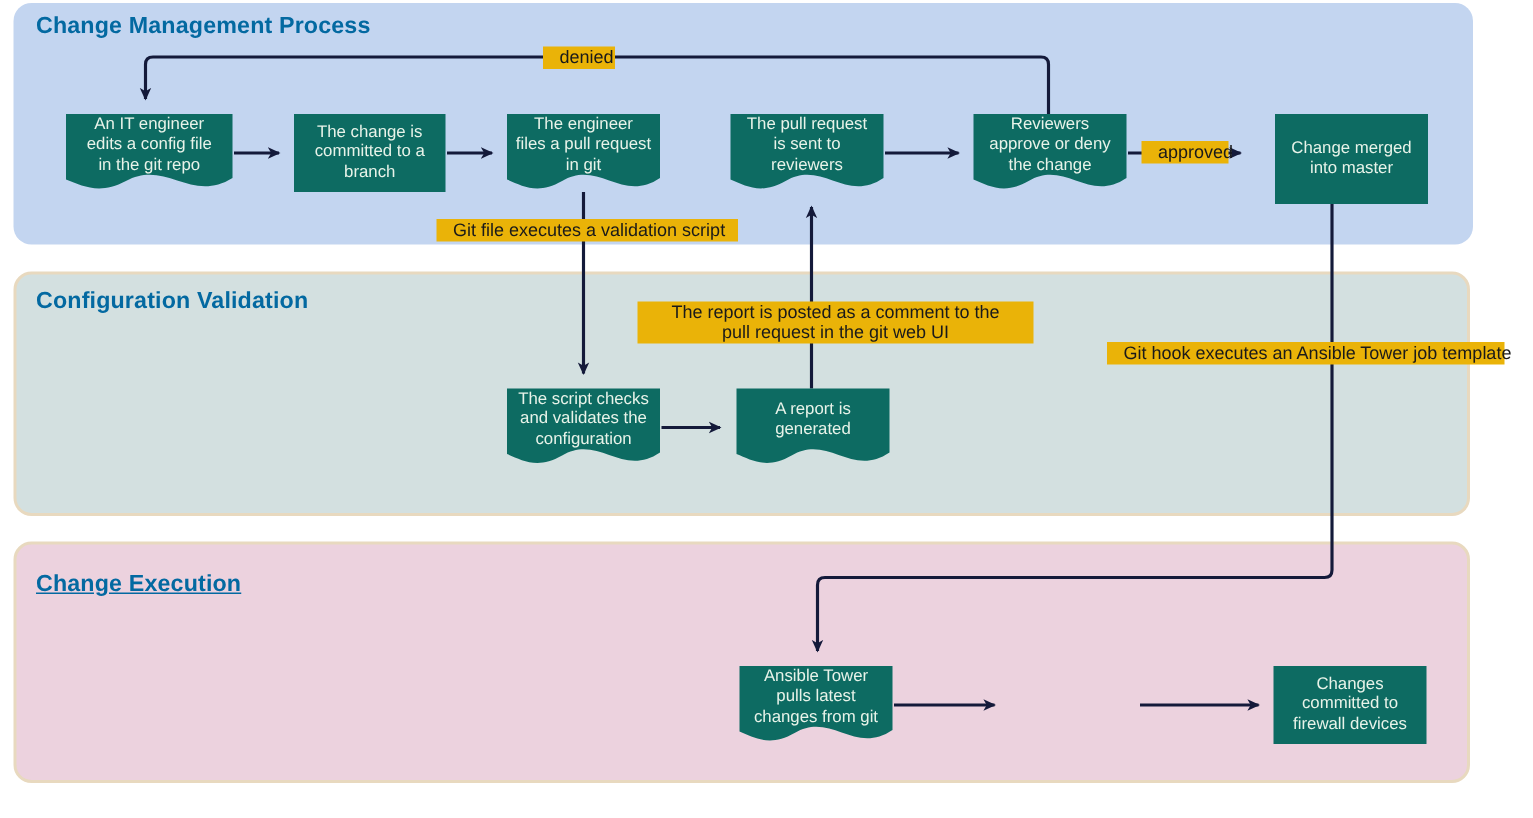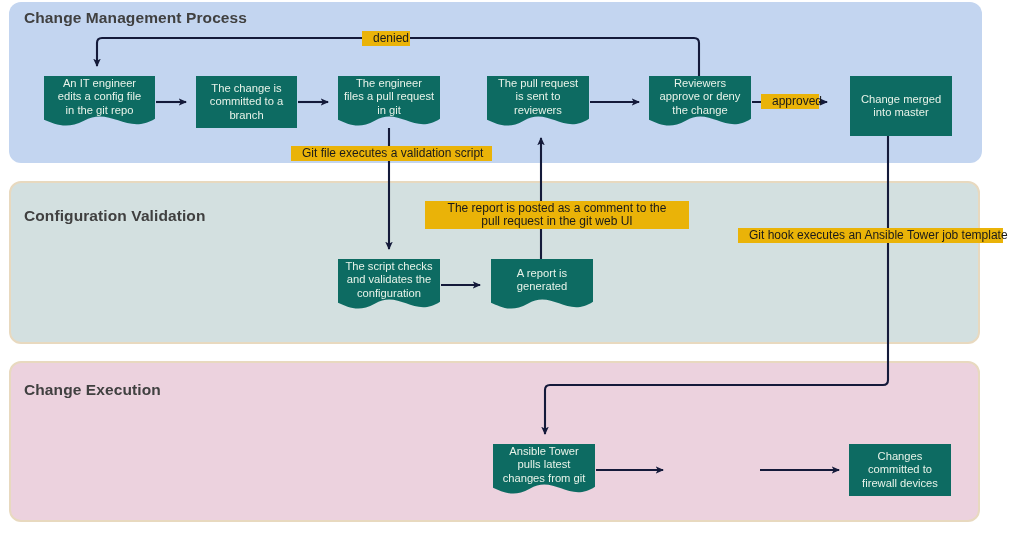--- a/index.html
+++ b/index.html
@@ -10,21 +10,21 @@
     overflow:hidden;
     position:relative;
   }
   #diagram{position:absolute;inset:0;width:1022px;height:545px;}
 
   .band{position:absolute;border-radius:12px;box-sizing:border-box;}
   .band-title{
     position:absolute;
     font-weight:bold;
     font-size:15.5px;
-    color:#404040;
+    color:#0369a1;
     letter-spacing:.1px;
     white-space:nowrap;
   }
 
   
   .node{
     position:absolute;
     box-sizing:border-box;
     color:#e8f3e9;
     font-size:11.2px;
@@ -58,24 +58,24 @@
 </style>
 </head>
 <body>
 
 <div id="diagram">
 
   <div class="band" id="band-0" style="left: 9px; top: 2px; width: 973px; height: 161px; background: rgb(195, 213, 240);"></div>
   <div class="band-title" id="band-title-0" style="left: 24px; top: 9px;">Change Management Process</div>
 
   <div class="band" id="band-1" style="left: 9px; top: 181px; width: 971px; height: 163px; background: rgb(211, 224, 224); border: 2px solid rgb(232, 217, 191);"></div>
-  <div class="band-title" id="band-title-1" style="left: 24px; top: 207px;">Configuration Validation</div>
+  <div class="band-title" id="band-title-1" style="left: 24px; top: 192px;">Configuration Validation</div>
 
   <div class="band" id="band-2" style="left: 9px; top: 361px; width: 971px; height: 161px; background: rgb(236, 210, 222); border: 2px solid rgb(232, 217, 191);"></div>
-  <div class="band-title" id="band-title-2" style="left: 24px; top: 381px;">Change Execution</div>
+  <div class="band-title" id="band-title-2" style="left: 24px; top: 381px; text-decoration: underline;">Change Execution</div>
 
   <svg id="connectors" viewBox="0 0 1022 545" xmlns="http://www.w3.org/2000/svg">
     <defs>
       <marker id="ah" markerWidth="9" markerHeight="9" refX="7.4" refY="4.5" orient="auto" markerUnits="userSpaceOnUse">
         <path d="M0,0.7 L8.4,4.5 L0,8.3 L2.2,4.5 Z" fill="#141a3a"></path>
       </marker>
     </defs>
     <g fill="none" stroke="#141a3a" stroke-width="2.1" stroke-linejoin="round" stroke-linecap="butt">
 
       <path d="M156,102 L186,102" marker-end="url(#ah)"></path>

